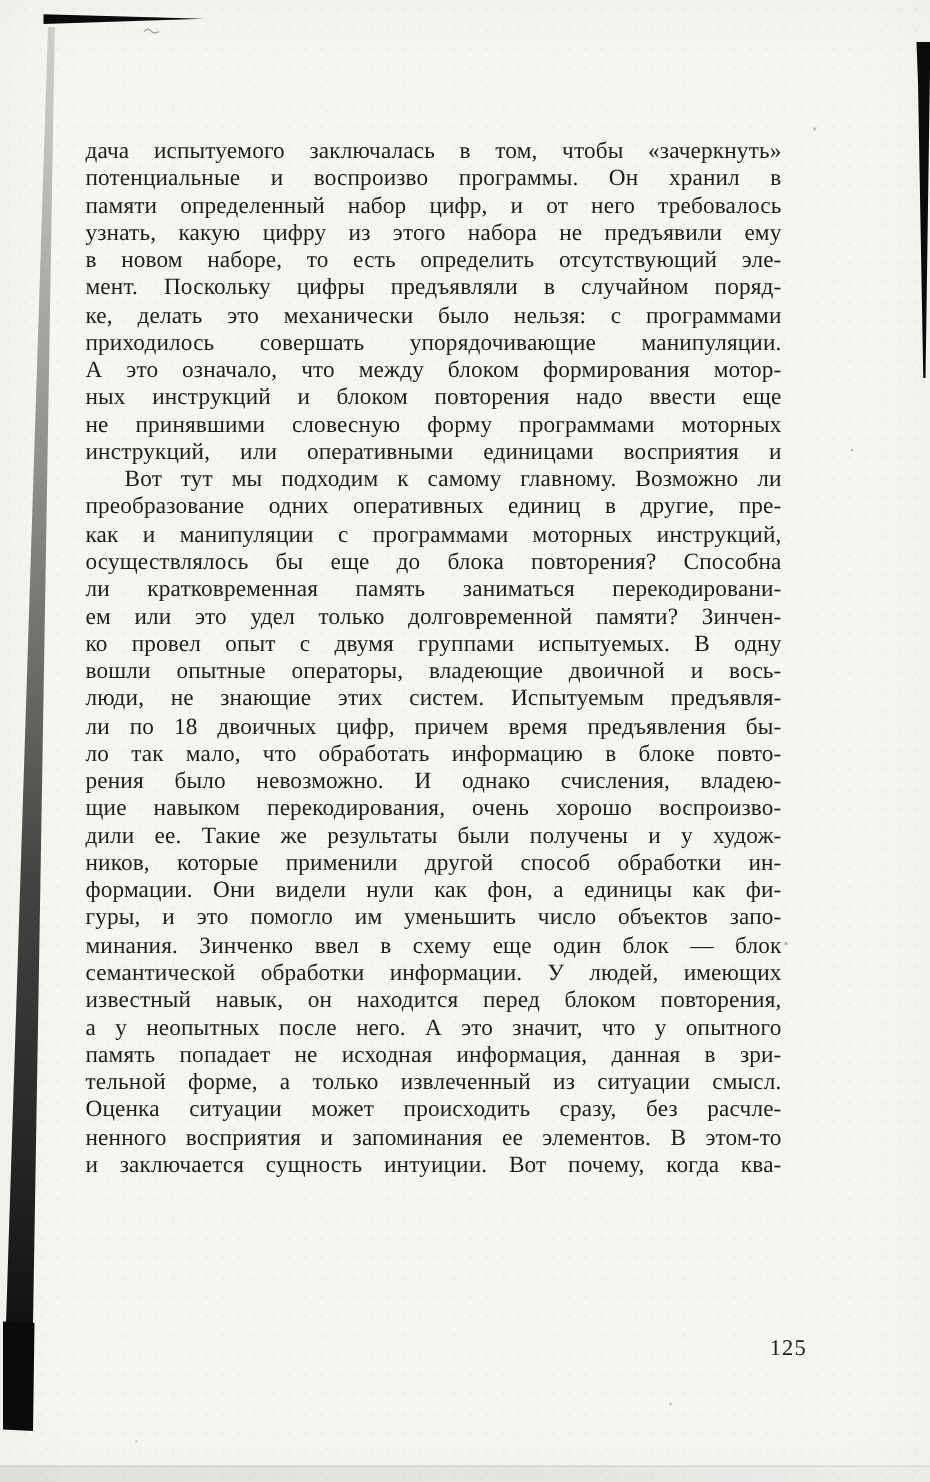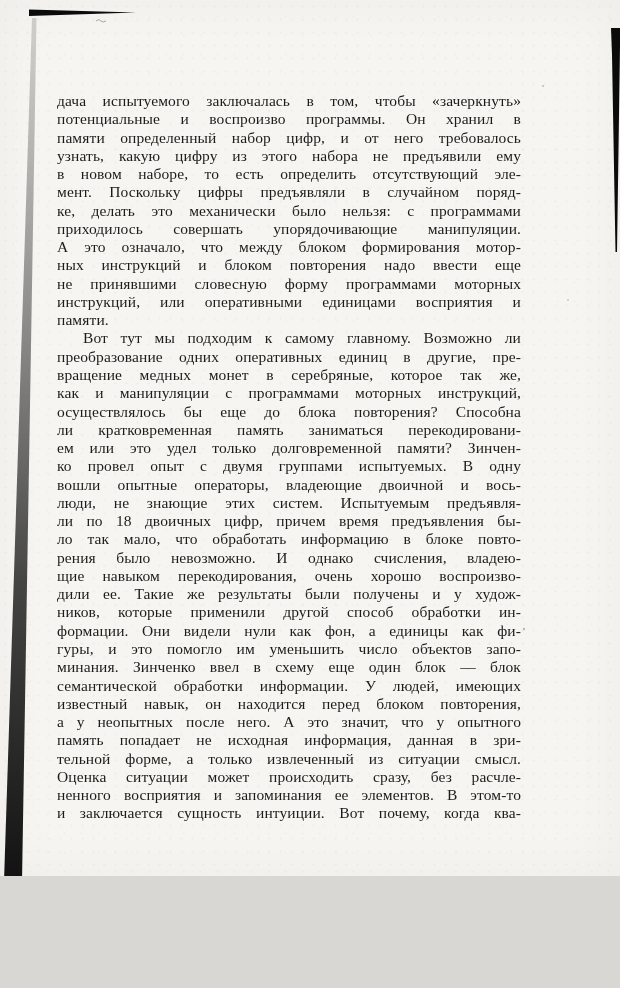--- a/index.html
+++ b/index.html
@@ -3,21 +3,21 @@
 <meta charset="utf-8">
 <style>
   html, body {
     margin: 0;
     padding: 0;
     background: #d8d7d4;
   }
   .scan {
     position: relative;
     width: 620px;
-    height: 876px;
+    height: 988px;
     overflow: hidden;
     background-color: #f6f5f2;
     
     background-image:
       radial-gradient(rgba(0,0,0,0.022) 1px, transparent 1.2px),
       radial-gradient(rgba(0,0,0,0.016) 1px, transparent 1.1px);
     background-size: 11px 13px, 17px 19px;
     background-position: 0 0, 5px 7px;
     box-shadow: inset 0 0 55px rgba(0,0,0,0.04);
     font-family: "Liberation Serif", "DejaVu Serif", serif;
@@ -82,24 +82,22 @@
       <div class="line">памяти определенный набор цифр, и от него требовалось</div>
       <div class="line">узнать, какую цифру из этого набора не предъявили ему</div>
       <div class="line">в новом наборе, то есть определить отсутствующий эле-</div>
       <div class="line">мент. Поскольку цифры предъявляли в случайном поряд-</div>
       <div class="line">ке, делать это механически было нельзя: с программами</div>
       <div class="line">приходилось совершать упорядочивающие манипуляции.</div>
       <div class="line">А это означало, что между блоком формирования мотор-</div>
       <div class="line">ных инструкций и блоком повторения надо ввести еще</div>
       <div class="line">не принявшими словесную форму программами моторных</div>
       <div class="line">инструкций, или оперативными единицами восприятия и</div>
-      <div class="line end-left">памяти.</div>
       <div class="line indent">Вот тут мы подходим к самому главному. Возможно ли</div>
       <div class="line">преобразование одних оперативных единиц в другие, пре-</div>
-      <div class="line">вращение медных монет в серебряные, которое так же,</div>
       <div class="line">как и манипуляции с программами моторных инструкций,</div>
       <div class="line">осуществлялось бы еще до блока повторения? Способна</div>
       <div class="line">ли кратковременная память заниматься перекодировани-</div>
       <div class="line">ем или это удел только долговременной памяти? Зинчен-</div>
       <div class="line">ко провел опыт с двумя группами испытуемых. В одну</div>
       <div class="line">вошли опытные операторы, владеющие двоичной и вось-</div>
       <div class="line">люди, не знающие этих систем. Испытуемым предъявля-</div>
       <div class="line">ли по 18 двоичных цифр, причем время предъявления бы-</div>
       <div class="line">ло так мало, что обработать информацию в блоке повто-</div>
       <div class="line">рения было невозможно. И однако счисления, владею-</div>

